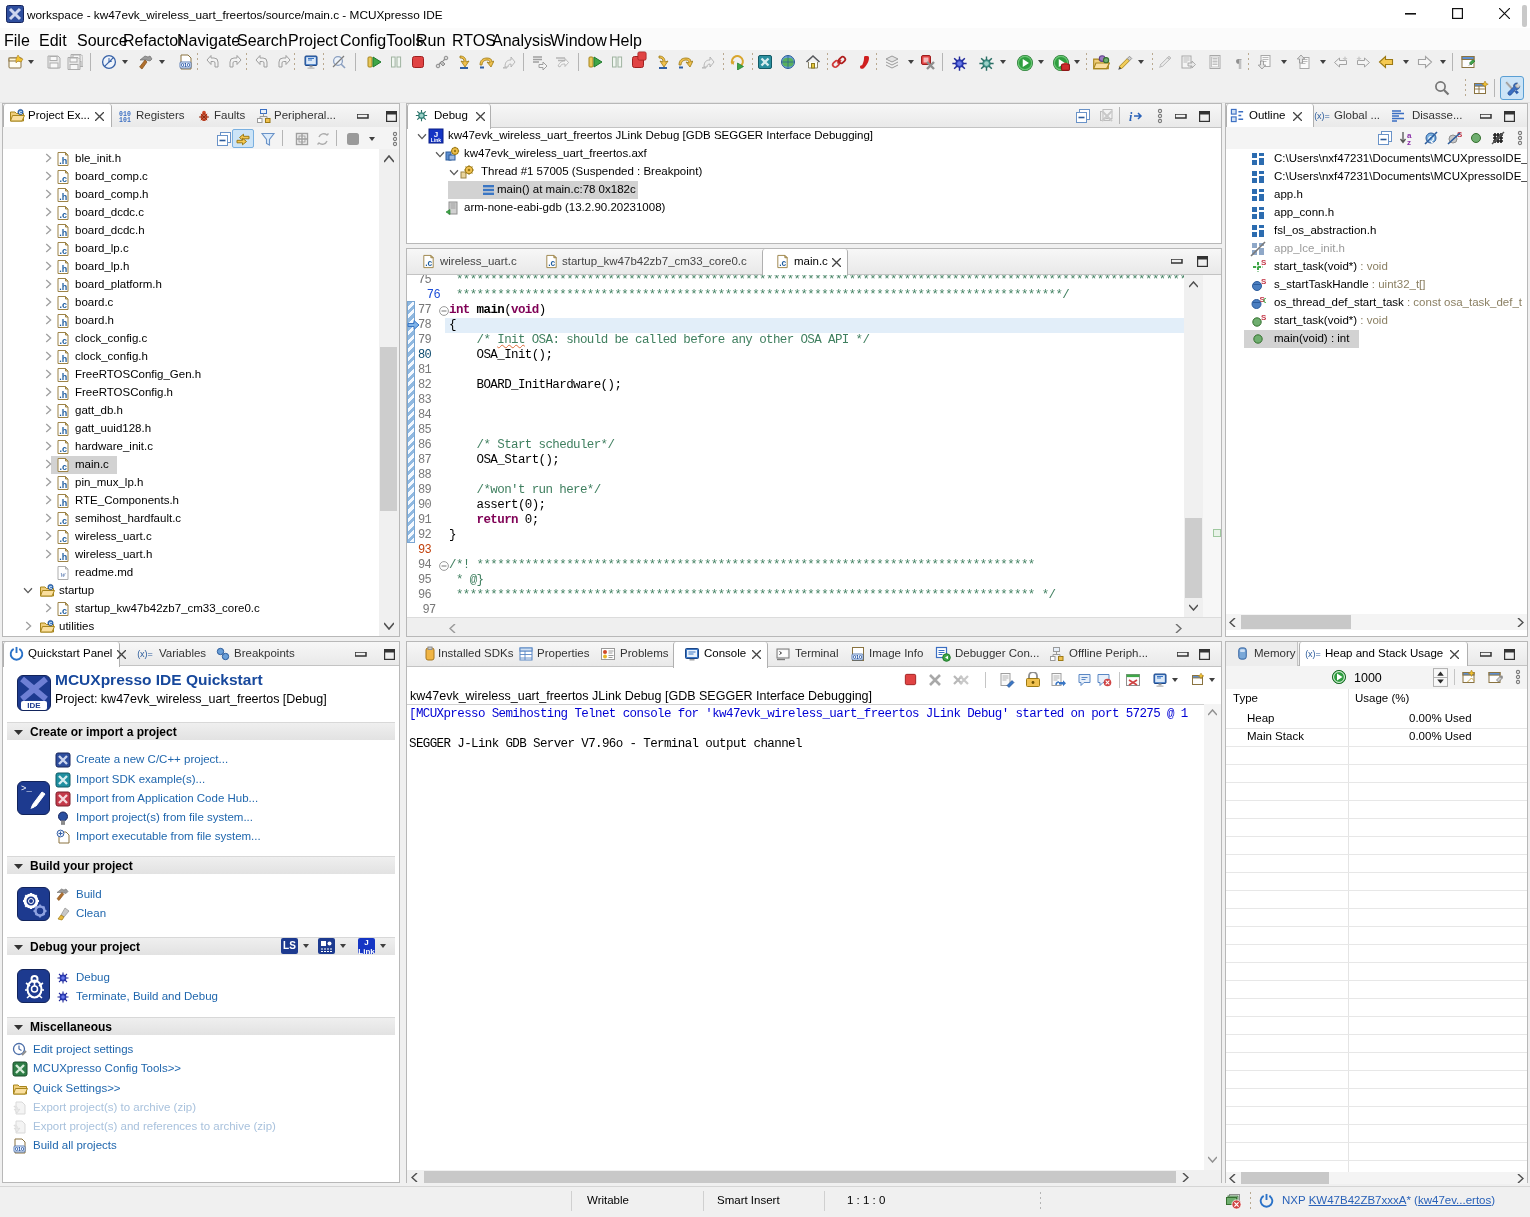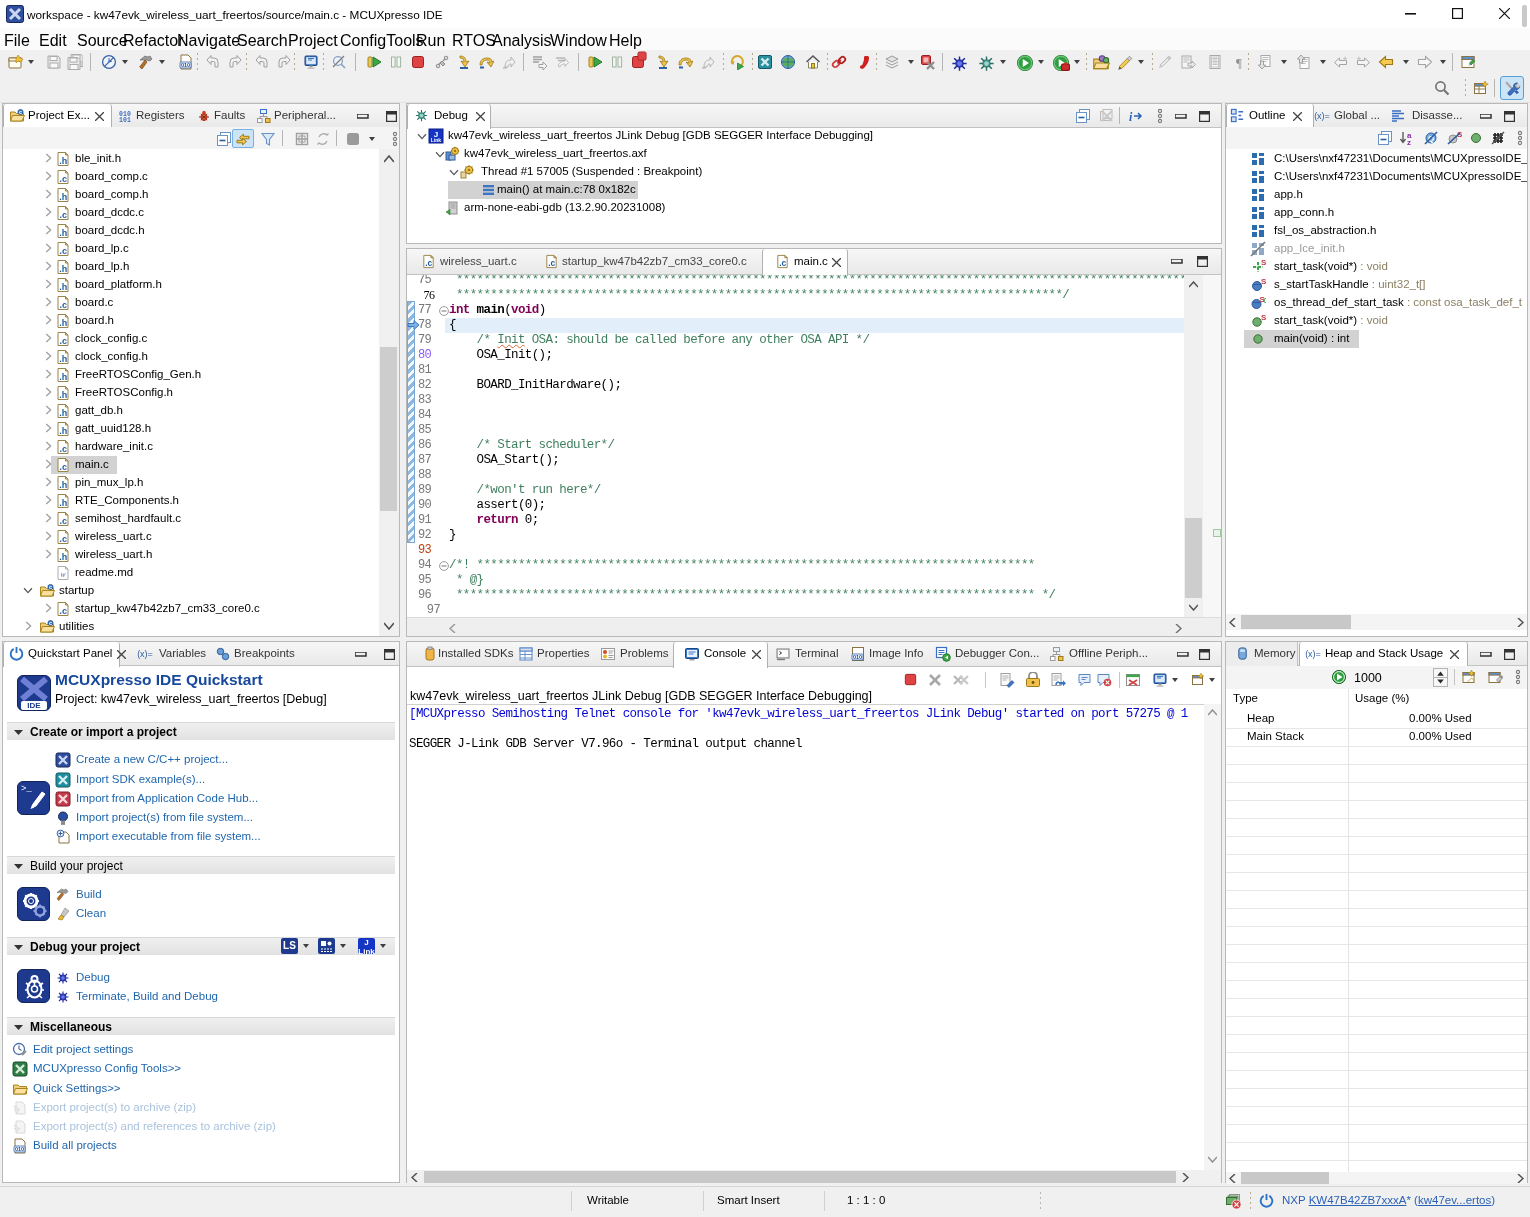--- a/index.html
+++ b/index.html
@@ -996,21 +996,21 @@
 <svg class="abs" style="left:52px;top:187px" width="16" height="16">
       <path d="M4 3 h7 l3 3 v8 h-10z" fill="#fff" stroke="#8a7340"></path>
       <circle cx="5.5" cy="4.5" r="3.4" fill="#e8effa" stroke="#3862a7"></circle>
       <path d="M5.5 2.5 v4 M3.5 4.5 h4" stroke="#3862a7"></path>
     </svg>
     <a class="lnk abs" style="left:73px;top:188px">Import executable from file system...</a>
 <div class="abs" style="left:4px;top:214px;width:388px;height:18px;background:linear-gradient(#efefef,#e2e2e2);border-top:1px solid #d8d8d8">
       <svg class="abs" style="left:7px;top:6px" width="9" height="7">
         <path d="M0 1 h9 l-4.5 5z" fill="#333"></path>
       </svg>
-      <span class="abs" style="left:23px;top:2px;font-weight:normal;font-size:12px">Build your project</span>
+      <span class="abs" style="left:23px;top:2px;font-weight:bold;font-size:12px">Build your project</span>
     </div>
 <div class="abs" style="left:14px;top:245px;width:33px;height:34px;background:#1d3a8f;border:1px solid #12245c;border-radius:6px">
 <svg class="abs" style="left:2px;top:2px" width="29" height="30" viewBox="0 0 29 30">
         <circle cx="11" cy="11" r="6" fill="none" stroke="#fff" stroke-width="3"></circle>
         <circle cx="11" cy="11" r="2.5" fill="#1d3a8f" stroke="#fff"></circle>
         <path d="M11 3 v3 M11 16 v3 M3 11 h3 M16 11 h3 M5.3 5.3 l2.2 2.2 M14.5 14.5 l2.2 2.2 M16.7 5.3 l-2.2 2.2 M7.5 14.5 l-2.2 2.2" stroke="#fff" stroke-width="2"></path>
         <circle cx="20" cy="21" r="4.5" fill="none" stroke="#8fa2e0" stroke-width="2.5"></circle>
         <path d="M20 14.5 v2.5 M20 25 v2.5 M13.5 21 h2.5 M24 21 h2.5 M15.5 16.5 l1.8 1.8 M22.7 23.2 l1.8 1.8 M24.5 16.5 l-1.8 1.8 M17.3 23.2 l-1.8 1.8" stroke="#8fa2e0" stroke-width="1.8"></path>
       </svg>
     </div>
@@ -1183,50 +1183,50 @@
       <rect x="0.5" y="0.5" width="10" height="10" fill="none" stroke="#333" stroke-width="1.4"></rect>
       <rect x="0.5" y="0.5" width="10" height="3" fill="#333"></rect>
     </svg>
 <div class="abs" style="left:0;top:26px;width:814px;height:342px;overflow:hidden;background:#fff">
 <div class="abs" style="left:38px;top:43px;width:740px;height:15px;background:#e2eef9"></div>
 <div class="abs" style="left:0;top:26px;width:8px;height:242px;background:repeating-linear-gradient(135deg,#8fb8e0 0 3px,#f4f9ff 3px 6px);border:1px solid #7aa6d2"></div>
 <svg class="abs" style="left:0px;top:44px" width="13" height="12" viewBox="0 0 13 12">
         <path d="M1 4.5 h6 V1.5 L12 6 L7 10.5 V7.5 H1z" fill="#7fb3e8" stroke="#3a76c4"></path>
       </svg>
 <div class="abs" style="left:11px;top:-2px;width:22px;text-align:left;color:#787878;font-family:'Liberation Mono',monospace;font-size:12px;letter-spacing:-0.6px">75</div>
-<div class="abs" style="left:11px;top:13px;width:22px;text-align:center;color:#000000;font-family:Liberation Serif, serif;font-size:12px;letter-spacing:-0.6px">76</div>
+<div class="abs" style="left:11px;top:13px;width:22px;text-align:right;color:#1d4ed8;font-family:Liberation Mono, monospace;font-size:12px;letter-spacing:-0.6px">76</div>
 <div class="abs" style="left:11px;top:28px;width:22px;text-align:left;color:#787878;font-family:'Liberation Mono',monospace;font-size:12px;letter-spacing:-0.6px">77</div>
 <svg class="abs" style="left:32px;top:31px" width="10" height="10">
         <circle cx="5" cy="5" r="4.4" fill="#fff" stroke="#9a9a9a"></circle>
         <path d="M2.5 5 h5" stroke="#777"></path>
       </svg>
 <div class="abs" style="left:11px;top:43px;width:22px;text-align:left;color:#787878;font-family:'Liberation Mono',monospace;font-size:12px;letter-spacing:-0.6px">78</div>
 <div class="abs" style="left:11px;top:58px;width:22px;text-align:left;color:#787878;font-family:'Liberation Mono',monospace;font-size:12px;letter-spacing:-0.6px">79</div>
-<div class="abs" style="left:11px;top:73px;width:22px;text-align:left;color:#8b5cf6;font-family:'Liberation Mono',monospace;font-size:12px;letter-spacing:-0.6px">80</div>
+<div class="abs" style="left:11px;top:73px;width:22px;text-align:left;color:#0c4a6e;font-family:'Liberation Mono',monospace;font-size:12px;letter-spacing:-0.6px">80</div>
 <div class="abs" style="left:11px;top:88px;width:22px;text-align:left;color:#787878;font-family:'Liberation Mono',monospace;font-size:12px;letter-spacing:-0.6px">81</div>
 <div class="abs" style="left:11px;top:103px;width:22px;text-align:left;color:#787878;font-family:'Liberation Mono',monospace;font-size:12px;letter-spacing:-0.6px">82</div>
 <div class="abs" style="left:11px;top:118px;width:22px;text-align:left;color:#787878;font-family:'Liberation Mono',monospace;font-size:12px;letter-spacing:-0.6px">83</div>
 <div class="abs" style="left:11px;top:133px;width:22px;text-align:left;color:#787878;font-family:'Liberation Mono',monospace;font-size:12px;letter-spacing:-0.6px">84</div>
 <div class="abs" style="left:11px;top:148px;width:22px;text-align:left;color:#787878;font-family:'Liberation Mono',monospace;font-size:12px;letter-spacing:-0.6px">85</div>
 <div class="abs" style="left:11px;top:163px;width:22px;text-align:left;color:#787878;font-family:'Liberation Mono',monospace;font-size:12px;letter-spacing:-0.6px">86</div>
 <div class="abs" style="left:11px;top:178px;width:22px;text-align:left;color:#787878;font-family:'Liberation Mono',monospace;font-size:12px;letter-spacing:-0.6px">87</div>
 <div class="abs" style="left:11px;top:193px;width:22px;text-align:left;color:#787878;font-family:'Liberation Mono',monospace;font-size:12px;letter-spacing:-0.6px">88</div>
 <div class="abs" style="left:11px;top:208px;width:22px;text-align:left;color:#787878;font-family:'Liberation Mono',monospace;font-size:12px;letter-spacing:-0.6px">89</div>
 <div class="abs" style="left:11px;top:223px;width:22px;text-align:left;color:#787878;font-family:'Liberation Mono',monospace;font-size:12px;letter-spacing:-0.6px">90</div>
 <div class="abs" style="left:11px;top:238px;width:22px;text-align:left;color:#787878;font-family:'Liberation Mono',monospace;font-size:12px;letter-spacing:-0.6px">91</div>
 <div class="abs" style="left:11px;top:253px;width:22px;text-align:left;color:#787878;font-family:'Liberation Mono',monospace;font-size:12px;letter-spacing:-0.6px">92</div>
 <div class="abs" style="left:11px;top:268px;width:22px;text-align:left;color:#c2410c;font-family:'Liberation Mono',monospace;font-size:12px;letter-spacing:-0.6px">93</div>
 <div class="abs" style="left:11px;top:283px;width:22px;text-align:left;color:#787878;font-family:'Liberation Mono',monospace;font-size:12px;letter-spacing:-0.6px">94</div>
 <svg class="abs" style="left:32px;top:286px" width="10" height="10">
         <circle cx="5" cy="5" r="4.4" fill="#fff" stroke="#9a9a9a"></circle>
         <path d="M2.5 5 h5" stroke="#777"></path>
       </svg>
 <div class="abs" style="left:11px;top:298px;width:22px;text-align:left;color:#787878;font-family:'Liberation Mono',monospace;font-size:12px;letter-spacing:-0.6px">95</div>
 <div class="abs" style="left:11px;top:313px;width:22px;text-align:left;color:#787878;font-family:'Liberation Mono',monospace;font-size:12px;letter-spacing:-0.6px">96</div>
-<div class="abs" style="left:11px;top:328px;width:22px;text-align:right;color:#787878;font-family:'Liberation Mono',monospace;font-size:12px;letter-spacing:-0.6px">97</div>
+<div class="abs" style="left:11px;top:328px;width:22px;text-align:center;color:#787878;font-family:'Liberation Mono',monospace;font-size:12px;letter-spacing:-0.6px">97</div>
 <div class="abs mono" style="left:42px;top:-2px;height:15px"><span style="color:#3f7f5f"> **********************************************************************************************************</span></div>
 <div class="abs mono" style="left:42px;top:13px;height:15px"><span style="color:#3f7f5f"> ****************************************************************************************/</span></div>
 <div class="abs mono" style="left:42px;top:28px;height:15px"><b style="color:#7f0055">int</b> <b>main</b>(<b style="color:#7f0055">void</b>)</div>
 <div class="abs mono" style="left:42px;top:43px;height:15px">{</div>
 <div class="abs mono" style="left:42px;top:58px;height:15px"><span style="color:#3f7f5f">    /* <u style="text-decoration:underline wavy #dd6b36 1px;text-underline-offset:1px">Init</u> OSA: should be called before any other OSA API */</span></div>
 <div class="abs mono" style="left:42px;top:73px;height:15px">    OSA_Init();</div>
 <div class="abs mono" style="left:42px;top:103px;height:15px">    BOARD_InitHardware();</div>
 <div class="abs mono" style="left:42px;top:163px;height:15px"><span style="color:#3f7f5f">    /* Start scheduler*/</span></div>
 <div class="abs mono" style="left:42px;top:178px;height:15px">    OSA_Start();</div>
 <div class="abs mono" style="left:42px;top:208px;height:15px"><span style="color:#3f7f5f">    /*won't run here*/</span></div>

